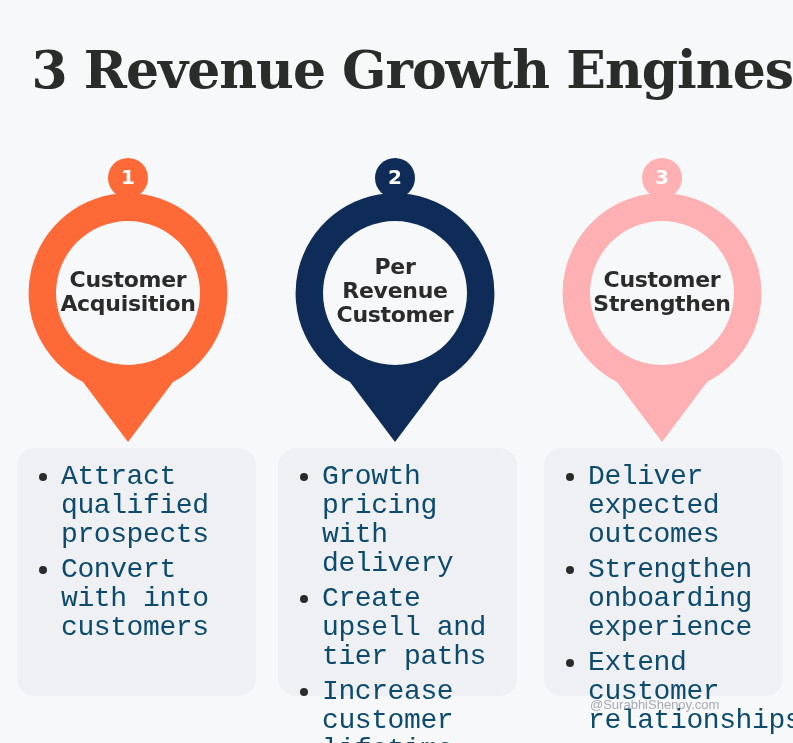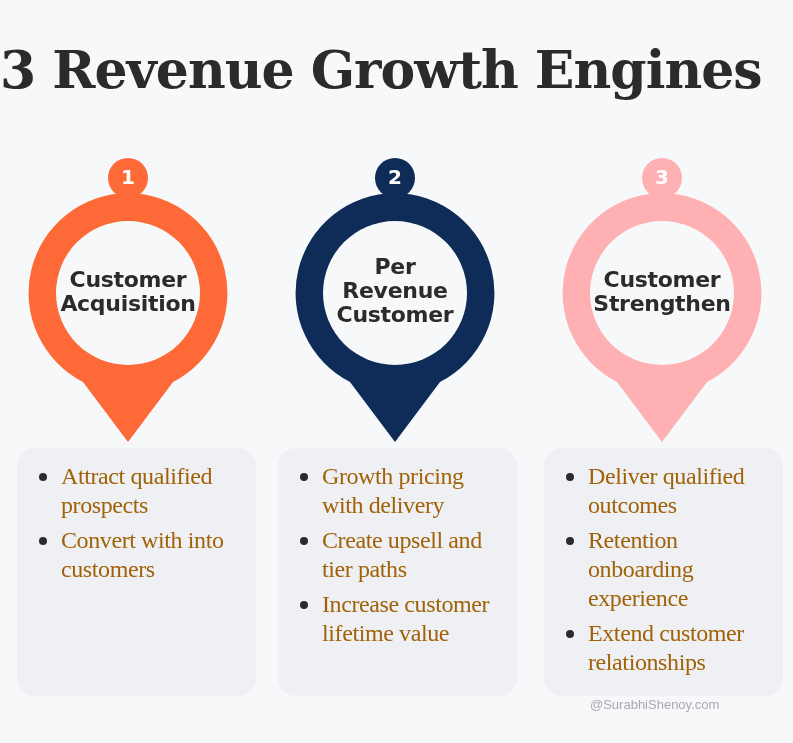--- a/index.html
+++ b/index.html
@@ -5,21 +5,21 @@
   html, body { margin: 0; padding: 0; }
   body {
     width: 793px; height: 743px; overflow: hidden;
     background: #f7f8fa;
     position: relative;
     font-family: "Liberation Sans", "DejaVu Sans", sans-serif;
     color: #2b2b2b;
   }
   .title {
     position: absolute; left: 0; top: 38px; width: 793px;
-    text-align: left;
+    text-align: right;
     font-family: "DejaVu Serif", "Liberation Serif", serif;
     font-weight: bold;
     font-size: 52px;
     letter-spacing: -1px;
     color: #2a2c29;
     line-height: 64px;
   }
   .pin { position: absolute; top: 156px; width: 220px; height: 290px; }
   .pin svg { position: absolute; left: 0; top: 0; }
   .pin .num {
@@ -34,22 +34,22 @@
     letter-spacing: -0.3px;
   }
   .card {
     position: absolute; top: 448px; width: 239px; height: 248px;
     background: #eff0f4; border-radius: 18px; box-sizing: border-box;
     padding: 14px 10px 0 20px;
   }
   .card ul { margin: 0; padding: 0; list-style: none; }
   .card li {
     position: relative; padding-left: 24px;
-    font-size: 24px; line-height: 29px; color: #a16207;
-    font-family: Liberation Serif, serif; margin-bottom: 6px;
+    font-size: 28px; line-height: 29px; color: #0c4a6e;
+    font-family: Liberation Mono, monospace; margin-bottom: 6px;
     letter-spacing: -0.4px;
   }
   .card li .dot {
     position: absolute; left: 2px; top: 11px; width: 8px; height: 8px;
     background: #2b2b2b; border-radius: 50%;
   }
   .credit {
     position: absolute; left: 590px; top: 697px;
     font-size: 13px; color: #a8aab0; font-family: Liberation Sans, sans-serif;
   }
@@ -109,19 +109,19 @@
 <div class="card" style="left:278px;">
   <ul>
     <li><span class="dot"></span><span>Growth pricing with delivery</span></li>
     <li><span class="dot"></span><span>Create upsell and tier paths</span></li>
     <li><span class="dot"></span><span>Increase customer lifetime value</span></li>
   </ul>
 </div>
 
 <div class="card" style="left:544px;">
   <ul>
-    <li><span class="dot"></span><span>Deliver qualified outcomes</span></li>
-    <li><span class="dot"></span><span>Retention onboarding experience</span></li>
+    <li><span class="dot"></span><span>Deliver expected outcomes</span></li>
+    <li><span class="dot"></span><span>Strengthen onboarding experience</span></li>
     <li><span class="dot"></span><span>Extend customer relationships</span></li>
   </ul>
 </div>
 
 <div class="credit">@SurabhiShenoy.com</div>
 
 </body></html>

